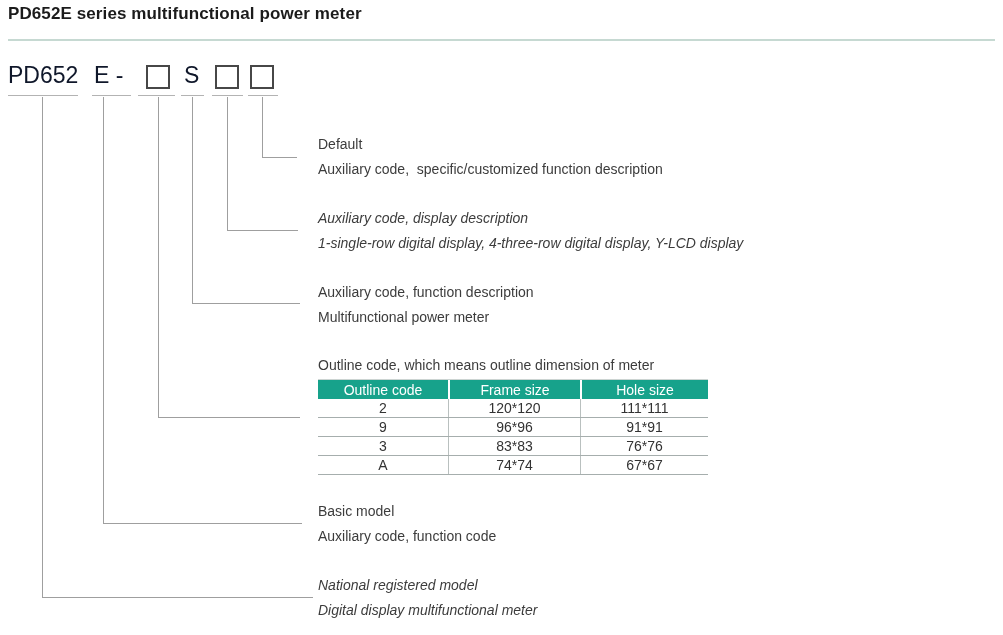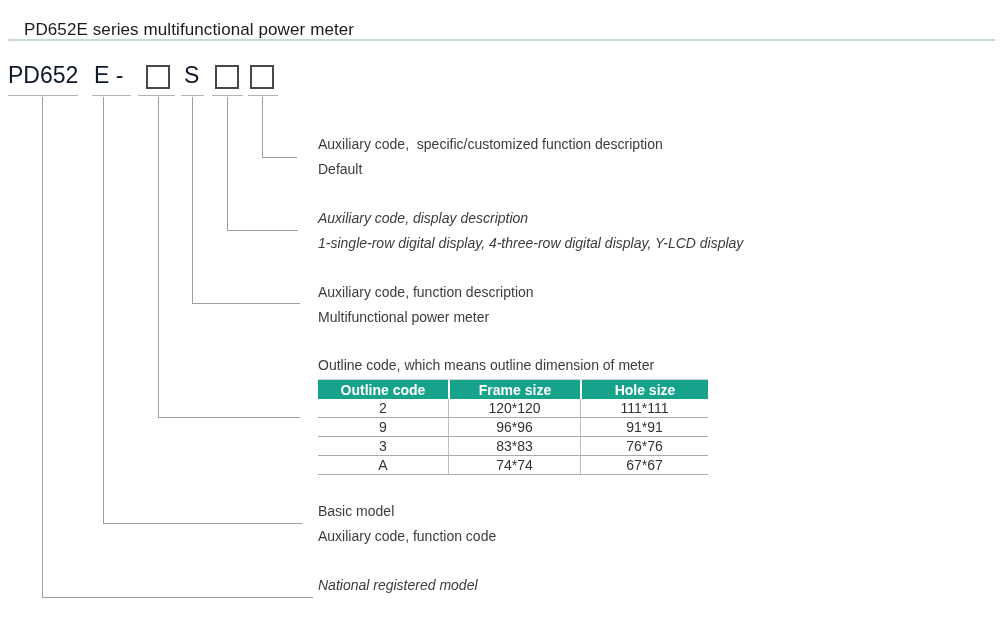--- a/index.html
+++ b/index.html
@@ -1,22 +1,22 @@
 <!DOCTYPE html>
 <html><head>
 <meta charset="utf-8">
 <style>
   html,body{margin:0;padding:0;background:#fff;}
   .page{
     position:relative;width:1003px;height:635px;background:#ffffff;overflow:hidden;
     font-family:"Liberation Sans",sans-serif;color:#3c3c3c;
   }
   .title{
-    position:absolute;left:8px;top:4px;margin:16px;
-    font-size:17px;font-weight:normal;color:#1b1b1b;letter-spacing:0.1px;
+    position:absolute;left:8px;top:4px;margin:0;
+    font-size:17px;font-weight:bold;color:#1b1b1b;letter-spacing:0.1px;
   }
   .divider{position:absolute;left:8px;top:39px;width:987px;height:2px;background:#c6d9d2;}
 
   
   .seg{position:absolute;font-size:23px;color:#0f172a;white-space:pre;}
   .seg-prefix{left:8px;top:62px;}
   .seg-e{left:94px;top:62px;}
   .seg-s{left:184px;top:62px;}
   .code-box{position:absolute;width:20px;height:20px;border:2px solid #474747;background:#fff;}
   .box-1{left:146px;top:65px;}
@@ -48,21 +48,21 @@
   .ann-function{top:280px;}
   .ann-outline{top:353px;}
   .ann-function-code{top:499px;}
   .ann-national{top:573px;font-style:italic;}
 
   
   .otable{position:absolute;left:318px;top:379px;width:390px;border-top:1px solid #ccd4d2;}
   .hrow{display:flex;height:19px;}
   .hcell{
     background:#17a28b;color:#ffffff;font-size:14px;
-    display:flex;align-items:center;justify-content:center;box-sizing:border-box;font-weight:bold;
+    display:flex;align-items:center;justify-content:center;box-sizing:border-box;
   }
   .hcell:nth-child(1){width:130px;}
   .hcell:nth-child(2){width:132px;border-left:2px solid #ffffff;}
   .hcell:nth-child(3){flex:1;border-left:2px solid #ffffff;}
   .brow{display:flex;height:18px;border-bottom:1px solid #a6aead;}
   .bcell{
     display:flex;align-items:center;justify-content:center;box-sizing:border-box;
     font-size:14px;color:#333333;
   }
   .bcell:nth-child(1){width:130px;}
@@ -100,22 +100,22 @@
   <div class="vline vc-3"></div>
   <div class="hline hc-3"></div>
   <div class="vline vc-4"></div>
   <div class="hline hc-4"></div>
   <div class="vline vc-5"></div>
   <div class="hline hc-5"></div>
   <div class="vline vc-6"></div>
   <div class="hline hc-6"></div>
 
   <div class="ann ann-custom">
+    <div>Default</div>
     <div>Auxiliary code,  specific/customized function description</div>
-    <div>Default</div>
   </div>
 
   <div class="ann ann-display">
     <div>Auxiliary code, display description</div>
     <div>1-single-row digital display, 4-three-row digital display, Y-LCD display</div>
   </div>
 
   <div class="ann ann-function">
     <div>Auxiliary code, function description</div>
     <div>Multifunctional power meter</div>
@@ -153,15 +153,16 @@
     </div>
   </div>
 
   <div class="ann ann-function-code">
     <div>Basic model</div>
     <div>Auxiliary code, function code</div>
   </div>
 
   <div class="ann ann-national">
     <div>National registered model</div>
+    <div>Digital display multifunctional meter</div>
   </div>
 
 </div>
 
 </body></html>

